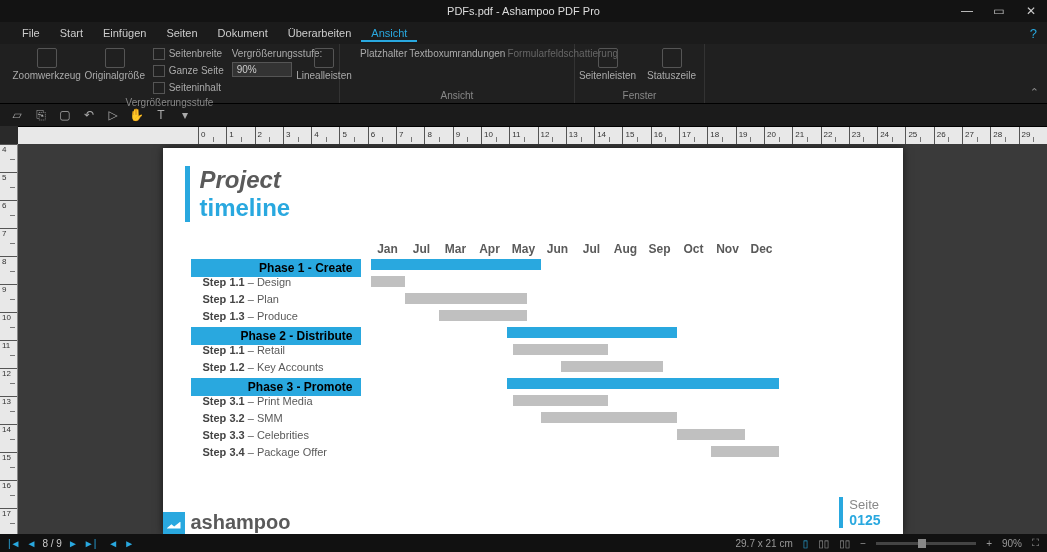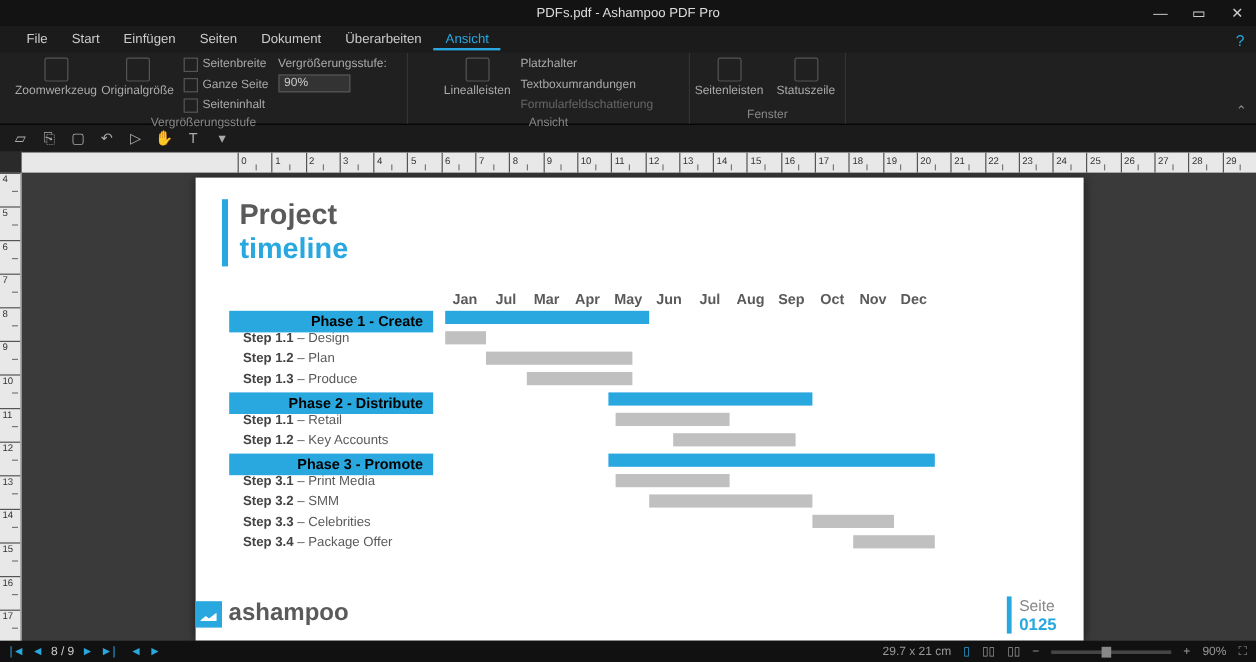--- a/index.html
+++ b/index.html
@@ -43,36 +43,36 @@
 
 .workspace { position:absolute; top:144px; bottom:18px; left:0; right:0; background:#3a3a3a; display:flex;}
 .vruler { width:18px; background:#e8e8e8; border-right:1px solid #888; position:relative; overflow:hidden;}
 .vtick { height:28px; border-top:1px solid #555; font-size:8px; color:#333; padding-left:2px; position:relative;}
 .vtick::after { content:''; position:absolute; top:50%; left:10px; width:5px; height:1px; background:#777;}
 
 .page-area { flex:1; display:flex; justify-content:center; overflow:hidden;}
 .page { width:740px; background:#fff; margin-top:4px; box-shadow:0 0 8px rgba(0,0,0,.6); padding:18px 28px; position:relative; color:#333;}
 
 .doc-title-bar { border-left:5px solid #29a8df; padding-left:10px; margin-bottom:20px; margin-left:-6px;}
-.doc-title-bar .l1 { font-size:24px; font-weight:700; color:#5a5a5a;}
+.doc-title-bar .l1 { font-size:24px; font-weight:700; color:#5a5a5a;font-style:italic;}
 .doc-title-bar .l2 { font-size:24px; font-weight:700; color:#29a8df;}
 
 .gantt { position:relative; }
 .months { display:flex; margin-left:180px; gap:0;}
 .months div { width:34px; font-size:12px; font-weight:700; color:#5a5a5a; text-align:center;}
 
 .phase-hdr { background:#29a8df; color:#000000; font-size:12px; font-weight:600; padding:2px 8px; width:170px; margin-top:6px;text-align:right;}
 .step-row { display:flex; align-items:center; height:17px; font-size:11px;}
 .step-row .lbl { width:180px; padding-left:12px; color:#5a5a5a;}
 .step-row .lbl b { color:#444;}
 .bar { height:11px; background:#c0c0c0;}
 .bar.blue { background:#29a8df;}
 .bar-wrap { position:relative; flex:1; height:11px;}
 
-.footer-logo { position:absolute; bottom:11px; left:0; display:flex; align-items:center; gap:6px;}
+.footer-logo { position:absolute; bottom:0; left:0; display:flex; align-items:center; gap:6px;}
 .footer-logo .sq { width:22px; height:22px; background:#29a8df; position:relative;}
 .footer-logo .sq::after { content:''; position:absolute; left:4px; top:10px; width:14px; height:7px; background:#fff; clip-path:polygon(0 100%,35% 40%,55% 70%,100% 0,100% 100%);}
 .footer-logo span { font-size:20px; font-weight:700; color:#5a5a5a;}
 .footer-page { position:absolute; bottom:6px; right:22px; border-left:4px solid #29a8df; padding-left:6px; text-align:left;}
 .footer-page .s1 { font-size:13px; color:#888;}
 .footer-page .s2 { font-size:14px; font-weight:700; color:#29a8df;}
 
 
 .statusbar { position:absolute; bottom:0; left:0; right:0; height:18px; background:#111; display:flex; align-items:center; color:#29a8df; font-size:10px; padding:0 8px; gap:8px;}
 .statusbar .nav { display:flex; gap:6px; align-items:center;}
@@ -138,21 +138,21 @@
     </div>
     <div class="label">Vergrößerungsstufe</div>
   </div>
 
   <div class="rgroup" style="width:235px;">
     <div class="rg-content">
       <div class="big-btn" style="width:56px;">
         <div class="ico"></div>
         <span>Linealleisten</span>
       </div>
-      <div style="display:flex; flex-direction:column; gap:2px;">
+      <div style="display:flex; flex-direction:row; gap:2px;">
         <div class="small-row">
             <span>Platzhalter</span>
           </div>
         <div class="small-row">
             <span>Textboxumrandungen</span>
           </div>
         <div class="small-row" style="color:#666;">
             <span>Formularfeldschattierung</span>
           </div>
       </div>

